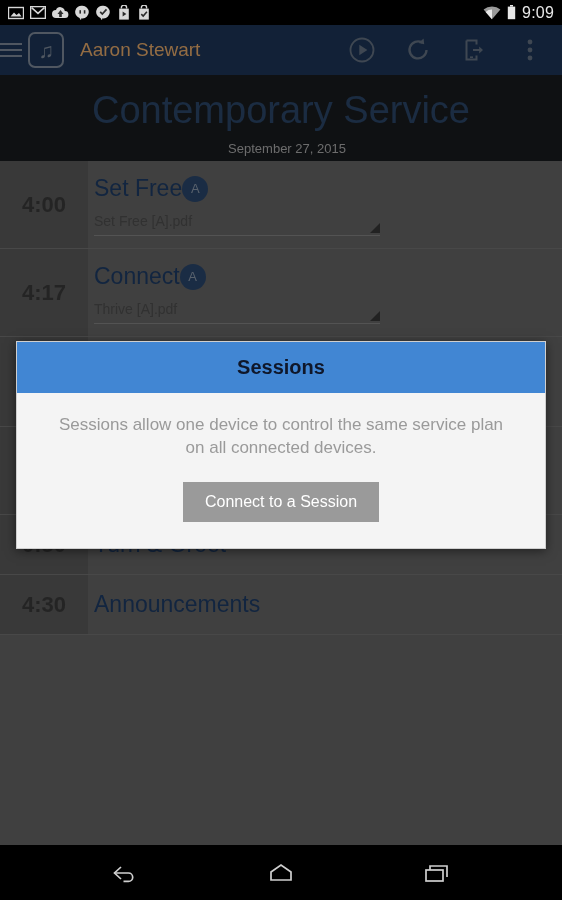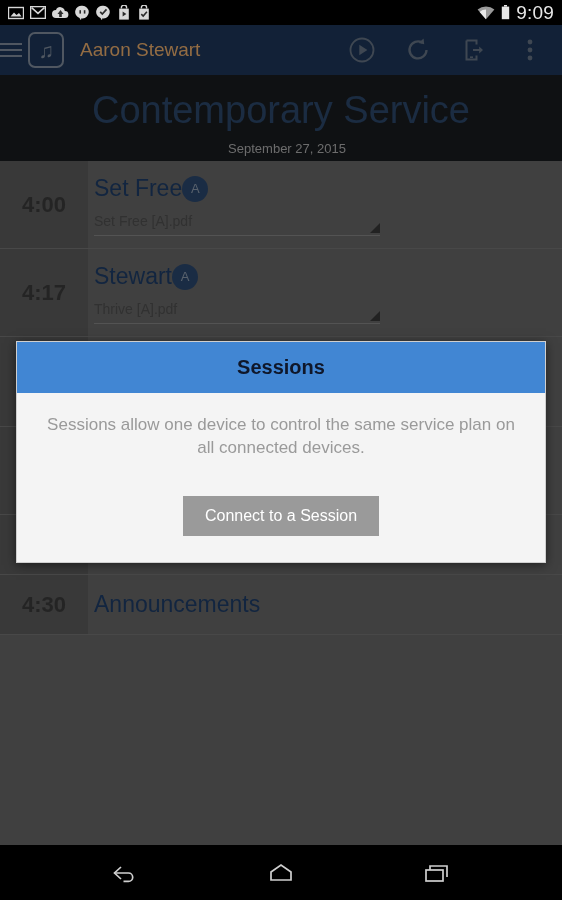--- a/index.html
+++ b/index.html
@@ -12,21 +12,21 @@
   #screen { position:relative; width:562px; height:900px; background:#6b6b6b; }
 
   
   .statusbar {
     position:absolute; top:0; left:0; width:562px; height:25px;
     background:#000; display:flex; align-items:center;
     padding:0 8px; z-index:40;
   }
   .sb-left { display:flex; align-items:center; gap:6px; }
   .sb-right { margin-left:auto; display:flex; align-items:center; gap:6px; }
-  .sb-time { color:#e8e8e8; font-size:19px; letter-spacing:.2px; }
+  .sb-time { color:#e8e8e8; font-size:16px; letter-spacing:.2px; }
   .sb-ico { display:block; }
 
   
   .appbar {
     position:absolute; top:25px; left:0; width:562px; height:50px;
     background:#1f3a5f; display:flex; align-items:center; z-index:30;
   }
   .appbar.dim::after{
     content:""; position:absolute; inset:0; background:rgba(0,0,0,0.42);
     pointer-events:none;
@@ -93,24 +93,24 @@
   .dialog {
     position:absolute; left:16px; top:341px; width:530px;
     background:#f4f4f4; z-index:25;
     box-shadow:0 2px 10px rgba(0,0,0,0.5);
     border:1px solid #cfcfcf;
   }
   .dlg-head {
     background:#4186d3; color:#0f172a; text-align:center;
     font-size:20px; font-weight:bold; padding:14px 0 14px;
   }
-  .dlg-body { padding:21px 22px 26px; text-align:center; }
+  .dlg-body { padding:21px 34px 26px; text-align:center; }
   .dlg-msg { color:#9a9a9a; font-size:17px; line-height:1.35; }
   .dlg-btn {
-    margin-top:36px; display:inline-block; background:#9a9a9a; color:#fff;
+    margin-top:22px; display:inline-block; background:#9a9a9a; color:#fff;
     font-size:16px; padding:11px 22px; border:0; cursor:pointer;
     font-family:"Liberation Sans", sans-serif;
   }
 
   
   .navbar {
     position:absolute; bottom:0; left:0; width:562px; height:55px;
     background:#000; display:flex; align-items:center; justify-content:center;
     gap:100px; z-index:40;
   }
@@ -227,21 +227,21 @@
           <span>Set Free [A].pdf</span>
           <span class="tri"></span>
         </div>
       </div>
     </div>
 
     <div class="row">
       <div class="rowtime">4:17</div>
       <div class="rowbody">
         <div class="titleline">
-          <span class="rowtitle">Stewart</span>
+          <span class="rowtitle">Connect</span>
           <span class="badge">A</span>
         </div>
         <div class="spinner">
           <span>Thrive [A].pdf</span>
           <span class="tri"></span>
         </div>
       </div>
     </div>
 
     <div class="row">

